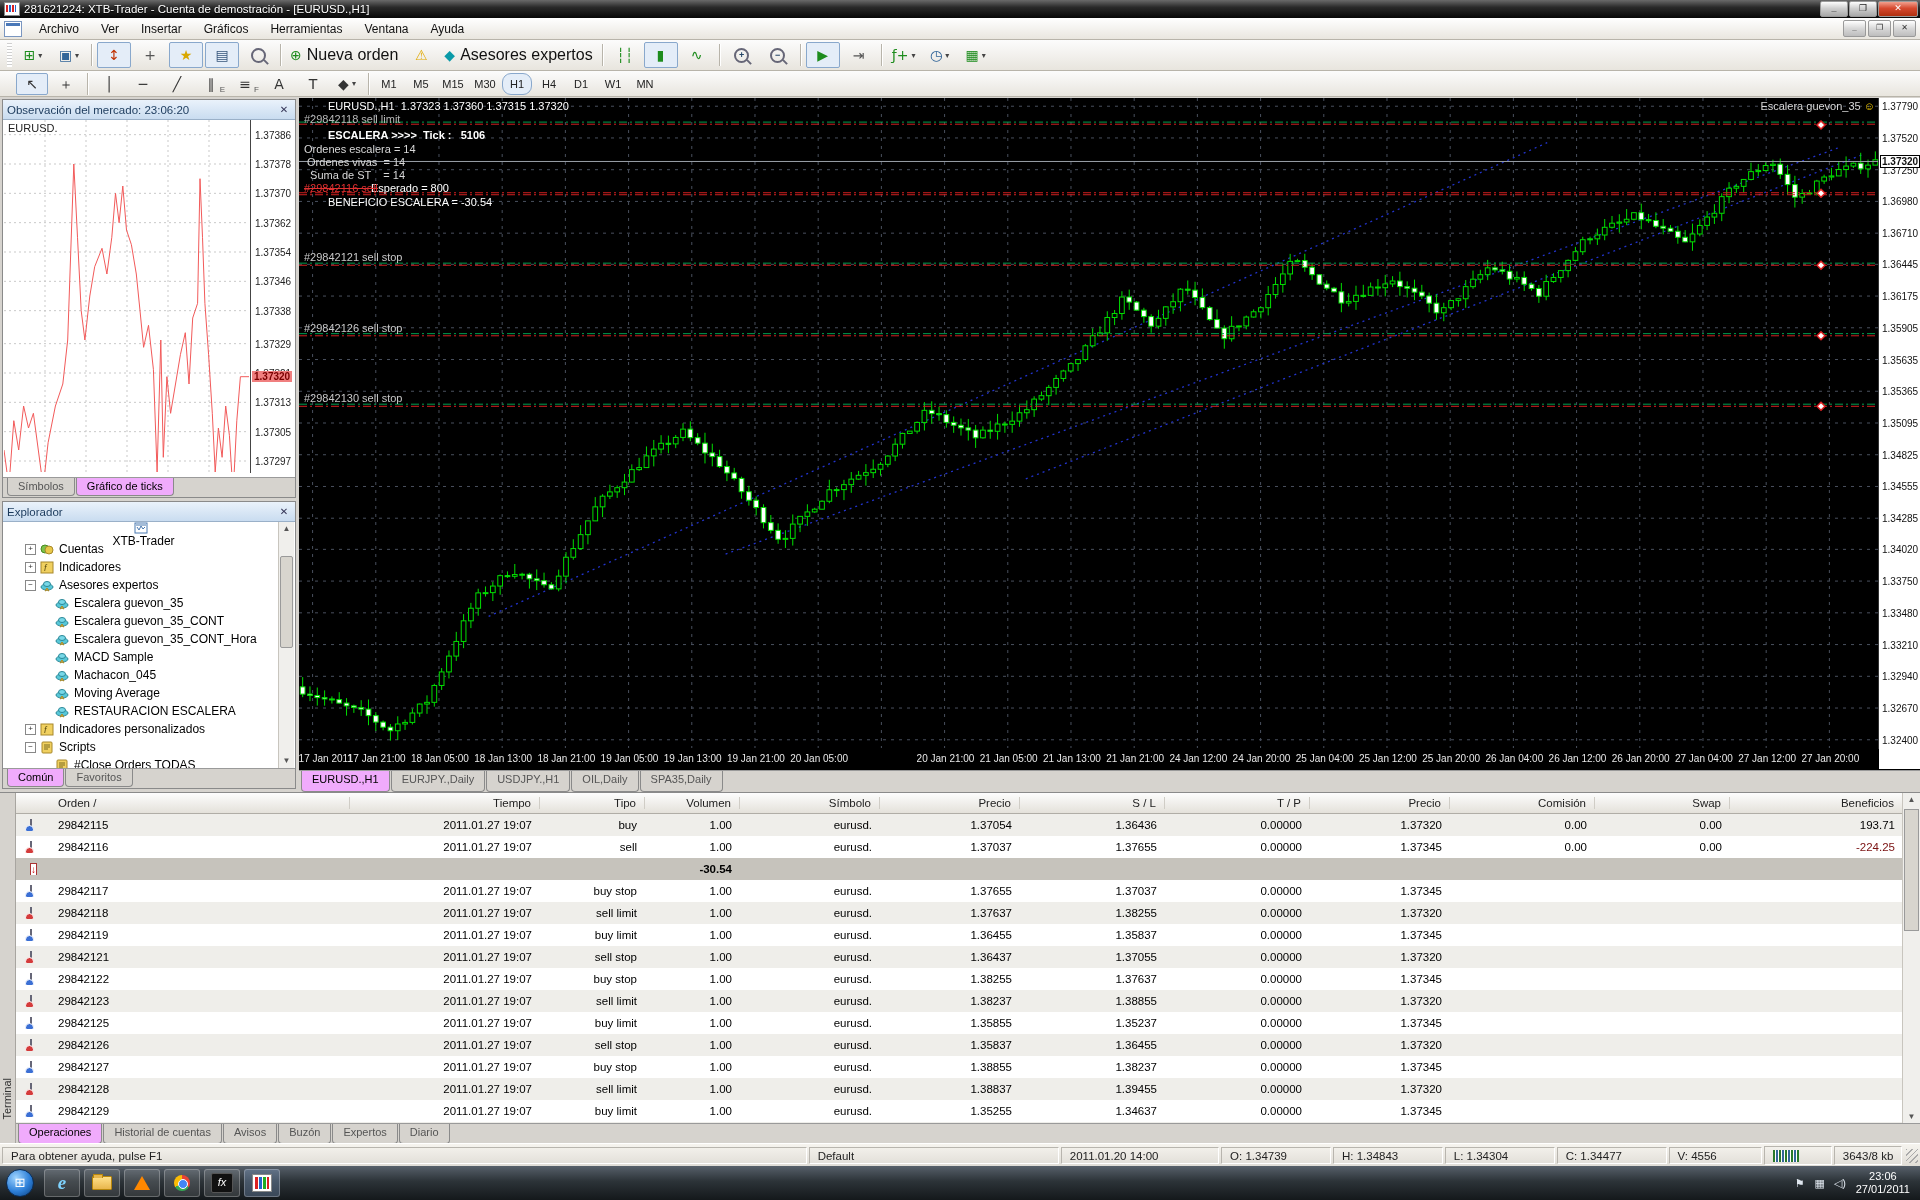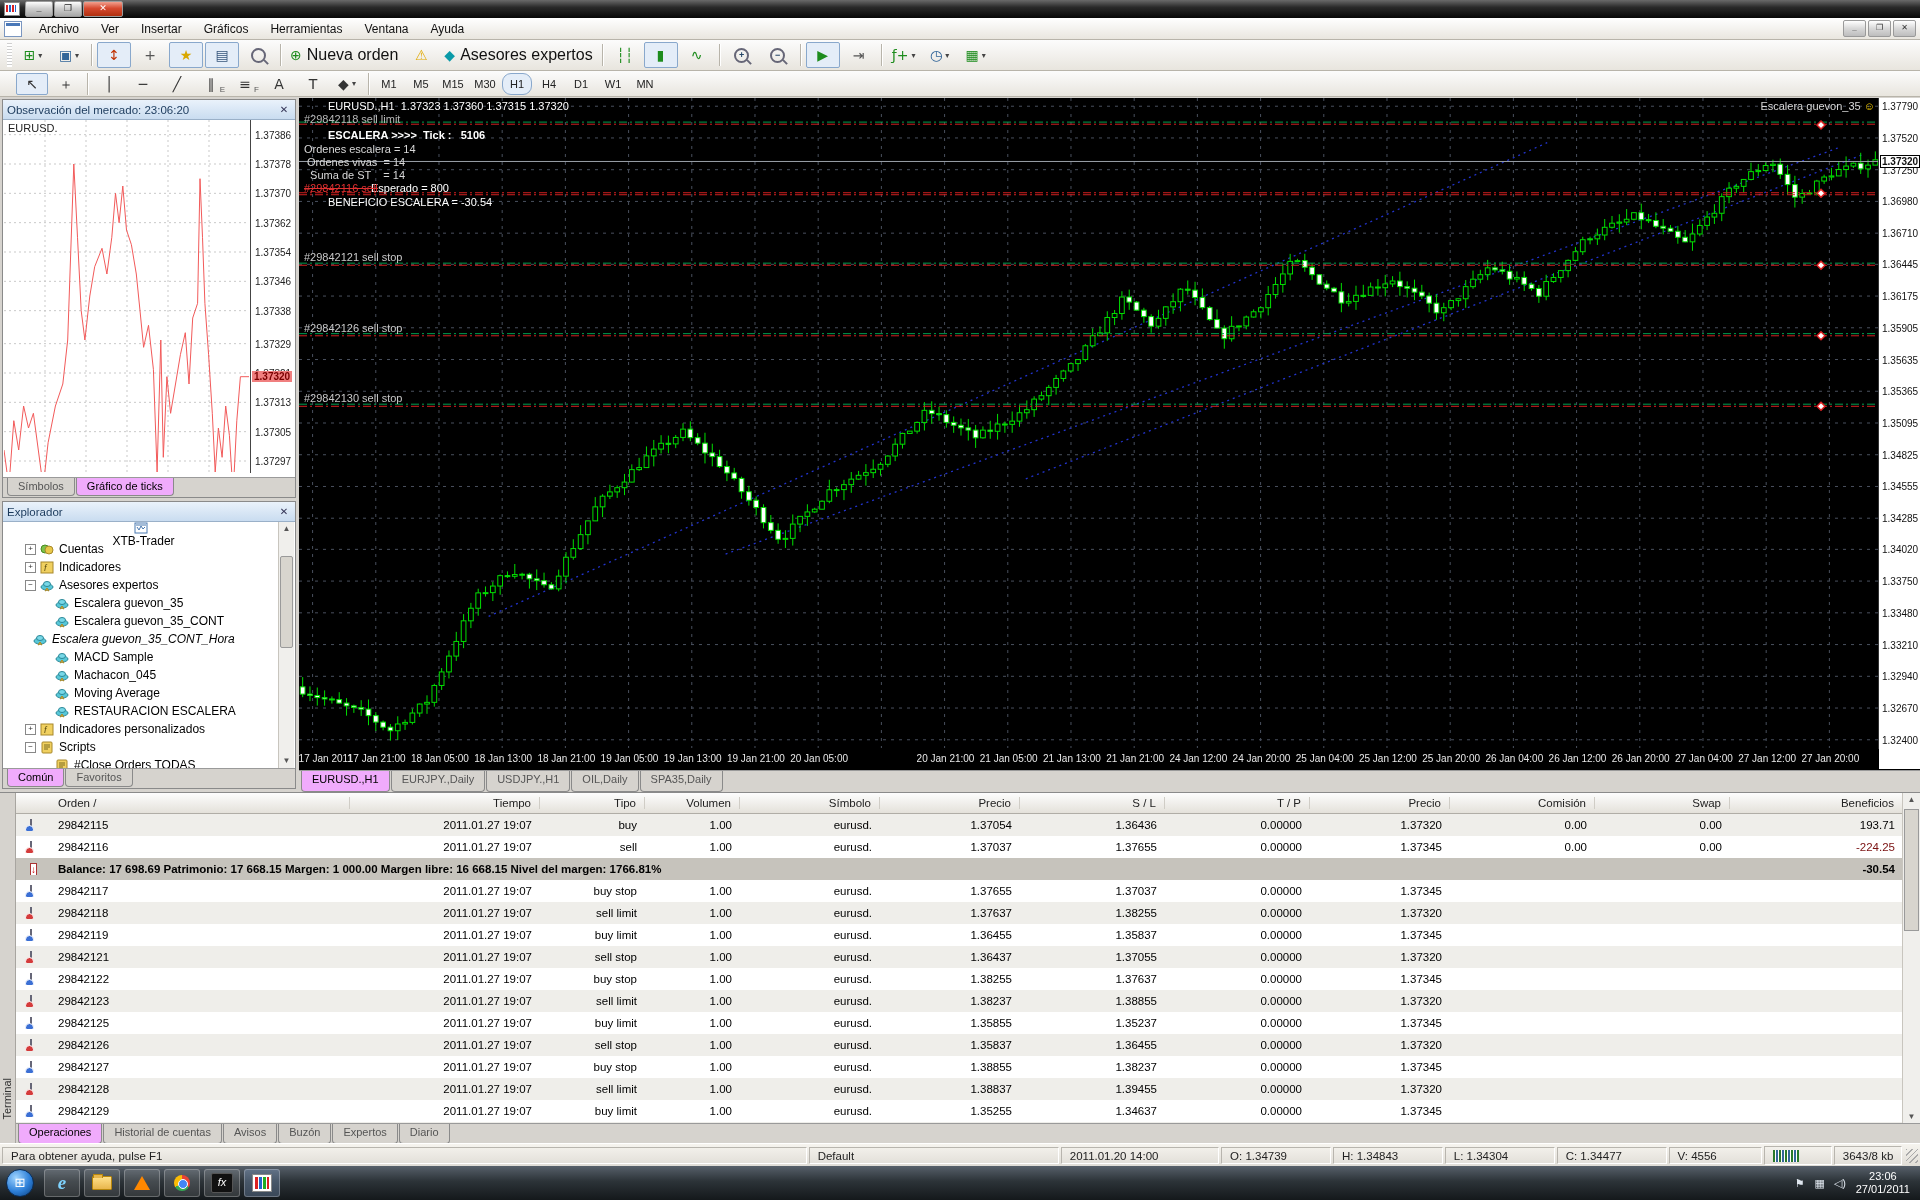--- a/index.html
+++ b/index.html
@@ -144,20 +144,21 @@
     background:repeating-linear-gradient(90deg,#d22 0 3px,#fff 3px 4px,#26c 4px 7px,#fff 7px 8px,#2a2 8px 11px,#fff 11px 12px);}
   #tray{margin-left:auto;display:flex;align-items:center;color:#fff;}
   .trayic{width:16px;text-align:center;font-size:11px;color:#dfe6ee;margin:0 2px;}
   #clock{text-align:center;font-size:11px;line-height:13px;margin:0 10px 0 6px;color:#fff;}
 </style>
 </head>
 <body>
 
 <div id="titlebar">
   <span class="appico"></span>
+  <span class="ttl">281621224: XTB-Trader - Cuenta de demostración - [EURUSD.,H1]</span>
   <span class="winbtn">_</span>
   <span class="winbtn">❐</span>
   <span class="winbtn close">✕</span>
 </div>
 
 <div id="menubar">
   <span class="mdi"></span>
   <div id="menu-items" style="display:flex">
       <span class="menu-item">Archivo</span>
       <span class="menu-item">Ver</span>
@@ -400,21 +401,21 @@
       </div>
       <div class="trow" style="padding-left: 38px;">
         <span style="width: 13px; flex: 0 0 auto;"></span>
         <span class="tico"><svg width="14" height="13" viewBox="0 0 14 13">
             <ellipse cx="7" cy="8" rx="6" ry="3" fill="#58c8d8" stroke="#2a8898"></ellipse>
             <ellipse cx="7" cy="5" rx="3.5" ry="2.5" fill="#78d8e8" stroke="#2a8898"></ellipse>
             <path d="M7 9l2 3-2-1-2 1z" fill="#e8c84a" stroke="#a8882a"></path>
           </svg></span>
         <span>Escalera guevon_35_CONT</span>
       </div>
-      <div class="trow" style="padding-left: 16px; font-style: italic;">
+      <div class="trow" style="padding-left: 38px;">
         <span style="width: 13px; flex: 0 0 auto;"></span>
         <span class="tico"><svg width="14" height="13" viewBox="0 0 14 13">
             <ellipse cx="7" cy="8" rx="6" ry="3" fill="#58c8d8" stroke="#2a8898"></ellipse>
             <ellipse cx="7" cy="5" rx="3.5" ry="2.5" fill="#78d8e8" stroke="#2a8898"></ellipse>
             <path d="M7 9l2 3-2-1-2 1z" fill="#e8c84a" stroke="#a8882a"></path>
           </svg></span>
         <span>Escalera guevon_35_CONT_Hora</span>
       </div>
       <div class="trow" style="padding-left: 38px;">
         <span style="width: 13px; flex: 0 0 auto;"></span>
@@ -1113,21 +1114,20 @@
           <div>1.37037</div>
           <div>1.37655</div>
           <div>0.00000</div>
           <div>1.37345</div>
           <div>0.00</div>
           <div>0.00</div>
           <div style="color: rgb(122, 16, 16);">-224.25</div>
         </div>
         <div class="trg balrow">
           <div class="l"><span class="balic">↓</span></div>
-          <div class="l" style="grid-column: 2 / span 8;">Balance: 17 698.69  Patrimonio: 17 668.15  Margen: 1 000.00  Margen libre: 16 668.15  Nivel del margen: 1766.81%</div>
           <div></div>
           <div></div>
           <div></div>
           <div>-30.54</div>
         </div>
         <div class="trg trow2">
           <div class="l"><span class="doc" style="--dot: #3b6fd4;"></span></div>
           <div class="l">29842117</div>
           <div>2011.01.27 19:07</div>
           <div>buy stop</div>

